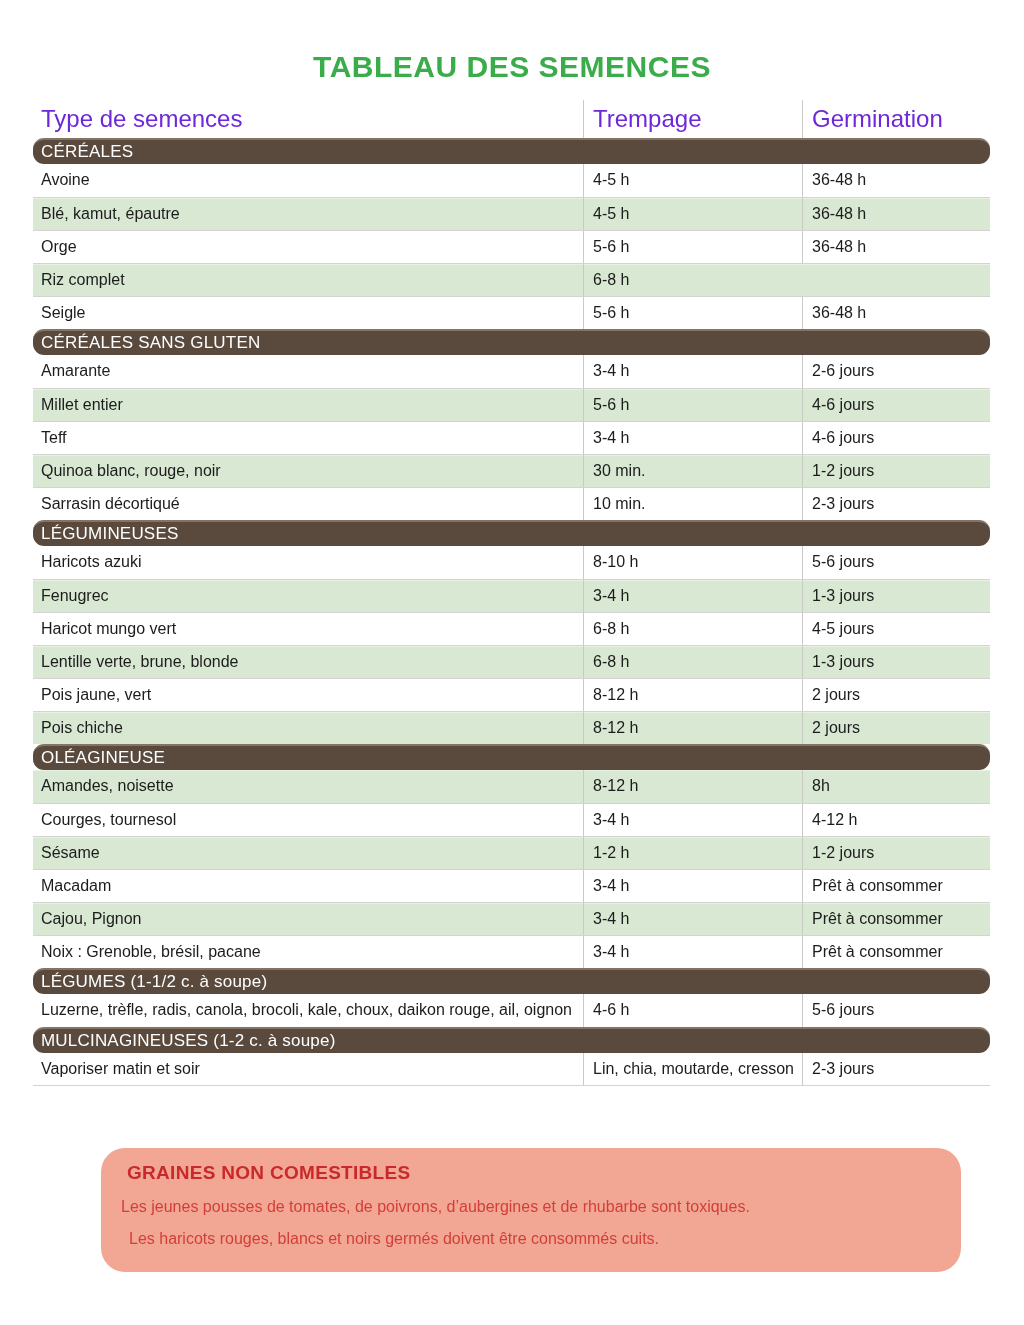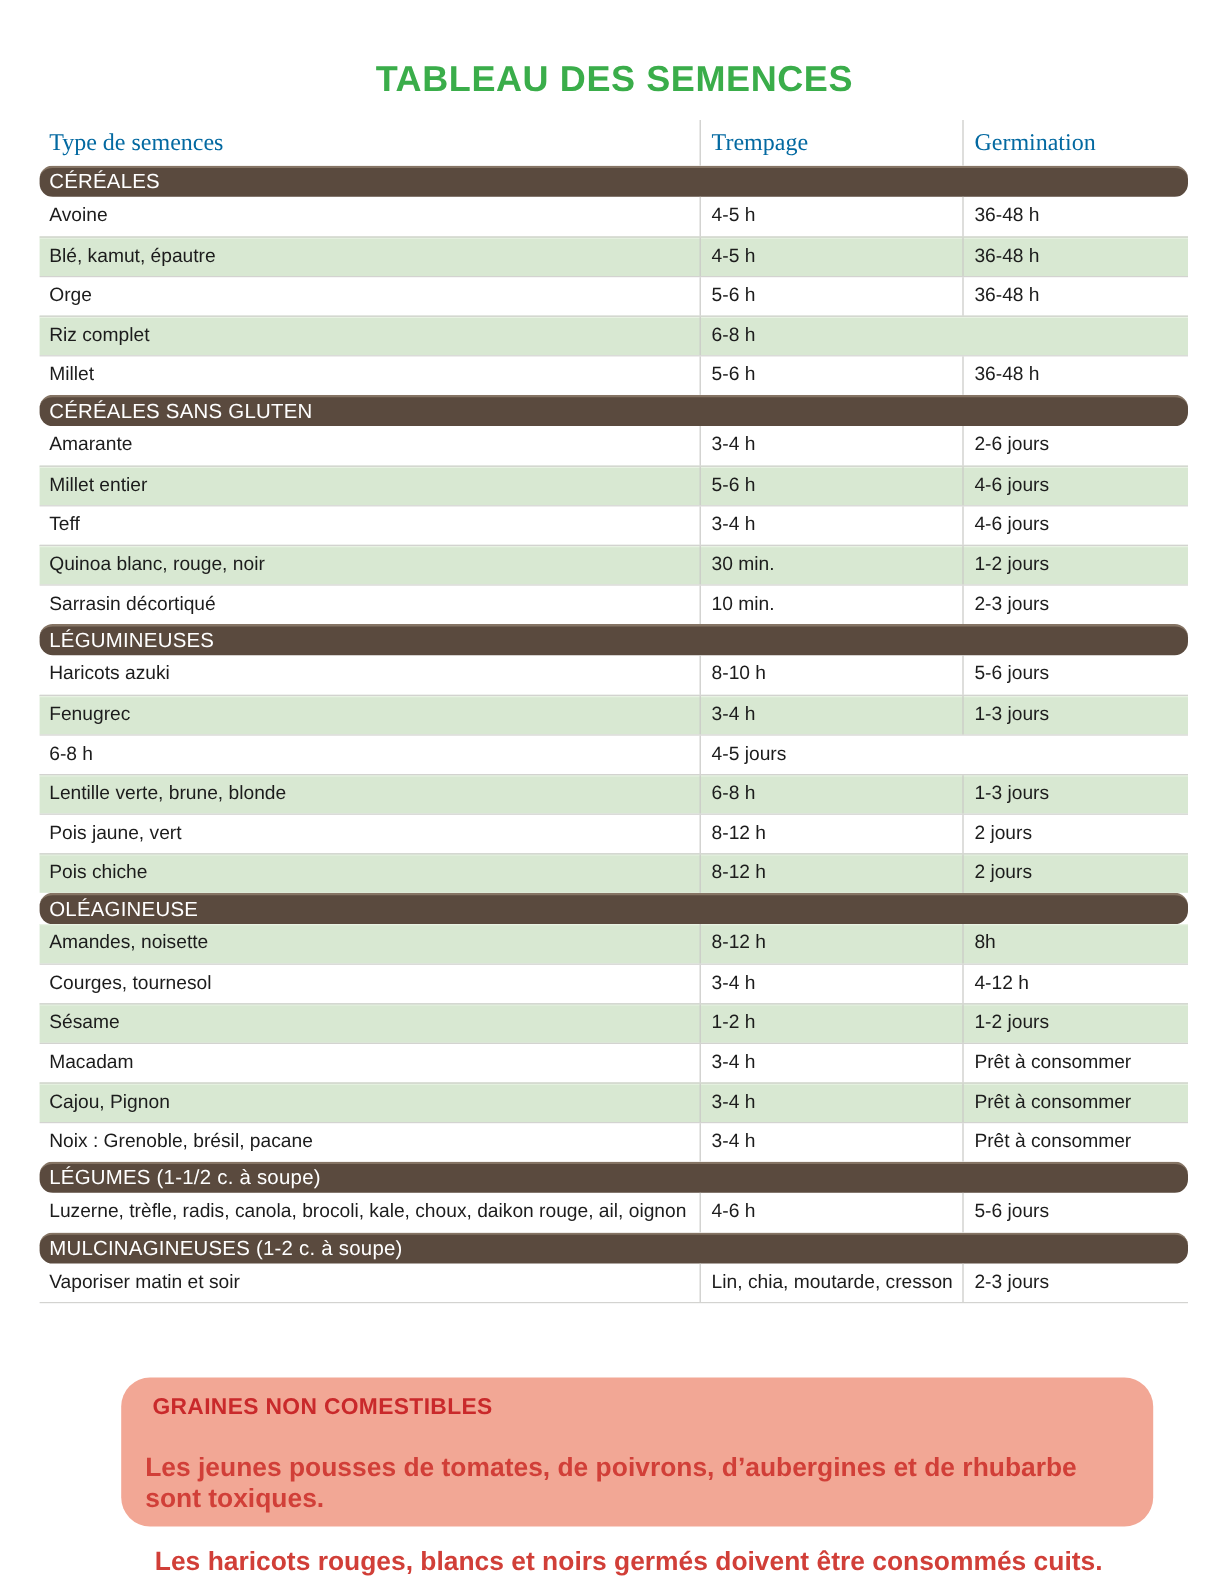--- a/index.html
+++ b/index.html
@@ -35,23 +35,22 @@
     margin:16px 0 0 33px;
     width:957px;
   }
   .grid-row{
     display:grid;
     grid-template-columns:550px 219px 188px;
   }
   .col-header-row{
     height:38px;
     align-items:center;
-    font-size:20px;
-    color:#0369a1;
-    font-family:Liberation Serif, serif;
+    font-size:24px;
+    color:#6d28d9;
   }
   .col-header-row .cell{padding-left:8px;}
   .col-header-row .cell + .cell{border-left:1px solid var(--vline);padding-left:9px;height:100%;display:flex;align-items:center;}
   .section-bar{
     height:26px;
     background:var(--brown);
     border-top:2px solid var(--brown-top);
     color:#ffffff;
     font-size:17px;
     line-height:23px;
@@ -90,24 +89,23 @@
   }
   .warning-title{
     padding-left:16px;
     font-size:19px;
     font-weight:700;
     color:var(--warn-title);
     letter-spacing:0.3px;
   }
   .warning-line{
     color:var(--warn-text);
-    font-size:22px;
-    margin-top:26px;
+    font-size:16px;
+    margin-top:14px;
     padding-left:10px;
-    font-weight:bold;
   }
   .warning-line.second{padding-left:18px;}
 </style>
 </head>
 <body>
 
 <h1 class="page-title">TABLEAU DES SEMENCES</h1>
 
 <div class="seed-table">
   <div class="grid-row col-header-row">
@@ -130,21 +128,21 @@
       <div class="grid-row t-row">
         <div class="cell">Orge</div>
         <div class="cell">5-6 h</div>
         <div class="cell">36-48 h</div>
       </div>
       <div class="grid-row t-row shaded">
         <div class="cell">Riz complet</div>
         <div class="cell">6-8 h</div>
       </div>
       <div class="grid-row t-row">
-        <div class="cell">Millet</div>
+        <div class="cell">Seigle</div>
         <div class="cell">5-6 h</div>
         <div class="cell">36-48 h</div>
       </div>
       <div class="section-bar">CÉRÉALES SANS GLUTEN</div>
       <div class="grid-row t-row">
         <div class="cell">Amarante</div>
         <div class="cell">3-4 h</div>
         <div class="cell">2-6 jours</div>
       </div>
       <div class="grid-row t-row shaded">
@@ -172,20 +170,21 @@
         <div class="cell">Haricots azuki</div>
         <div class="cell">8-10 h</div>
         <div class="cell">5-6 jours</div>
       </div>
       <div class="grid-row t-row shaded">
         <div class="cell">Fenugrec</div>
         <div class="cell">3-4 h</div>
         <div class="cell">1-3 jours</div>
       </div>
       <div class="grid-row t-row">
+        <div class="cell">Haricot mungo vert</div>
         <div class="cell">6-8 h</div>
         <div class="cell">4-5 jours</div>
       </div>
       <div class="grid-row t-row shaded">
         <div class="cell">Lentille verte, brune, blonde</div>
         <div class="cell">6-8 h</div>
         <div class="cell">1-3 jours</div>
       </div>
       <div class="grid-row t-row">
         <div class="cell">Pois jaune, vert</div>

